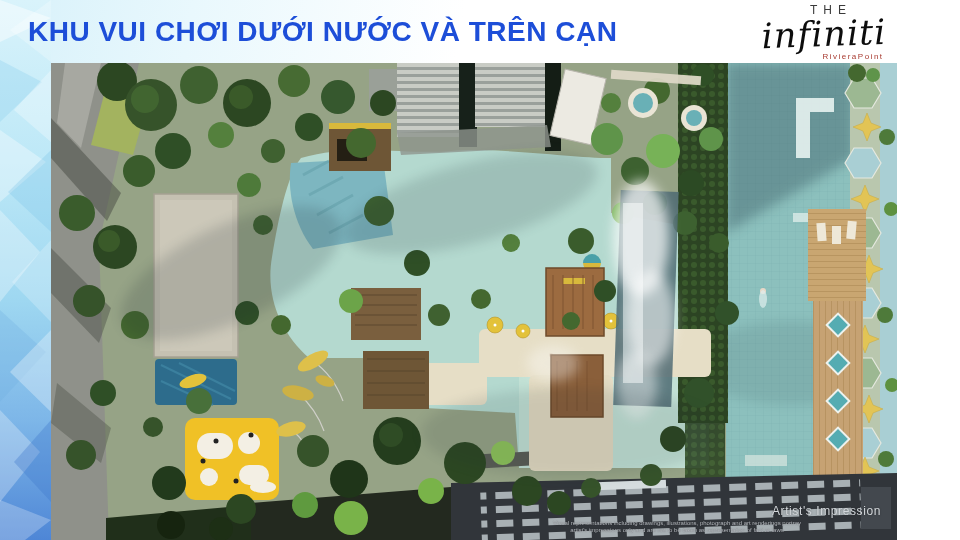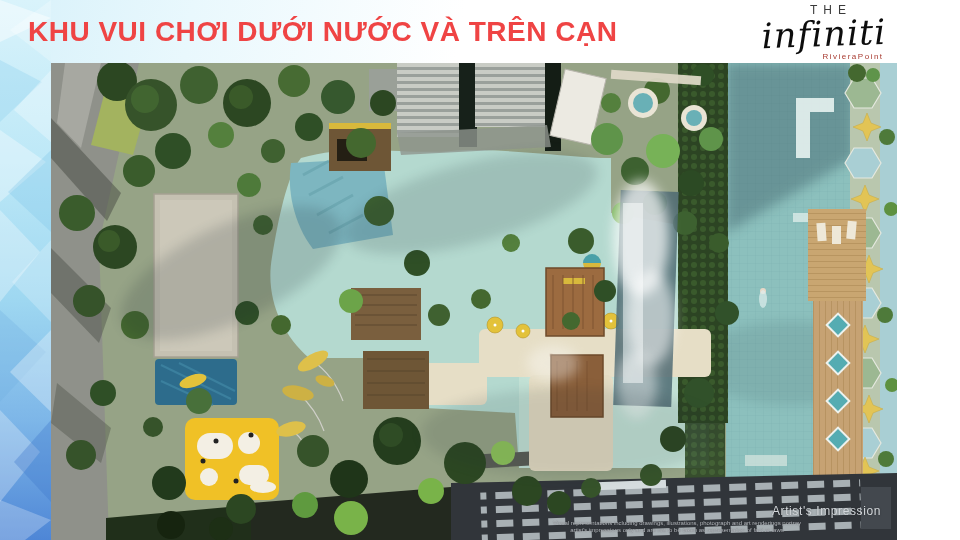--- a/index.html
+++ b/index.html
@@ -8,21 +8,21 @@
     overflow:hidden;font-family:"Liberation Sans",sans-serif;
   }
   
   .header-band{
     position:absolute;left:0;top:0;width:960px;height:63px;
     background:linear-gradient(100deg,#d7f1fa 0%,#e9f8fd 20%,#ffffff 48%,#ffffff 100%);
   }
   .slide-title{
     position:absolute;left:28px;top:16px;
     font-size:28px;font-weight:bold;letter-spacing:.5px;
-    color:#ef4444;white-space:nowrap;
+    color:#1d4ed8;white-space:nowrap;
   }
   
   .accent-strip{position:absolute;left:0;top:0;width:51px;height:540px;}
   
   .logo{position:absolute;top:3px;right:48px;width:176px;text-align:center;color:#111;}
   .logo .the{font-size:12px;letter-spacing:6px;color:#3a3a3a;margin-left:14px;}
   .logo .brand{
     font-family:"DejaVu Serif",serif;font-style:italic;font-size:35px;
     line-height:34px;color:#0d0d0d;letter-spacing:1px;transform:rotate(-2deg);
   }

